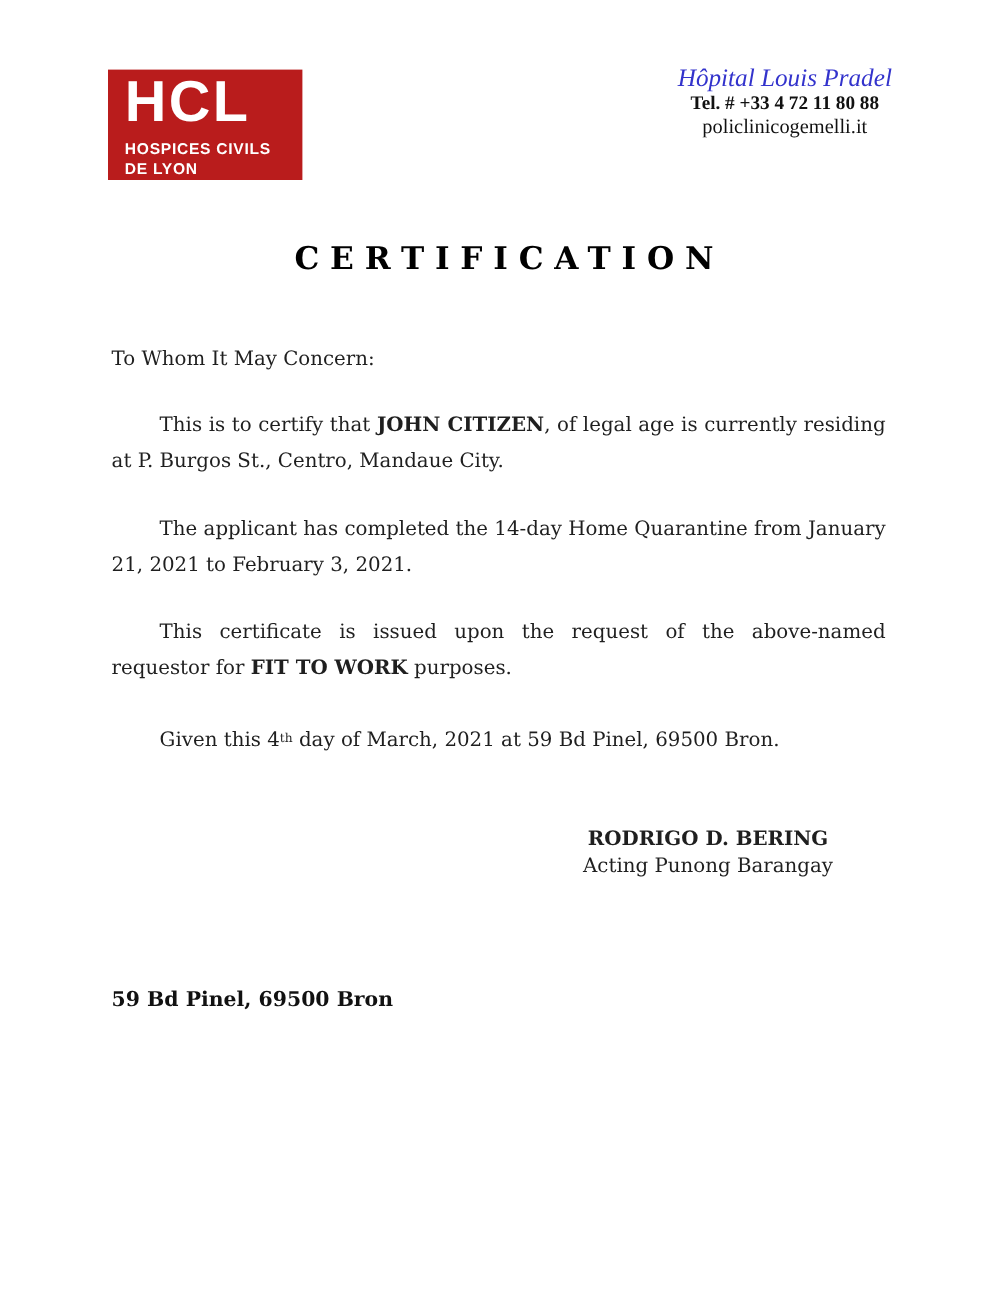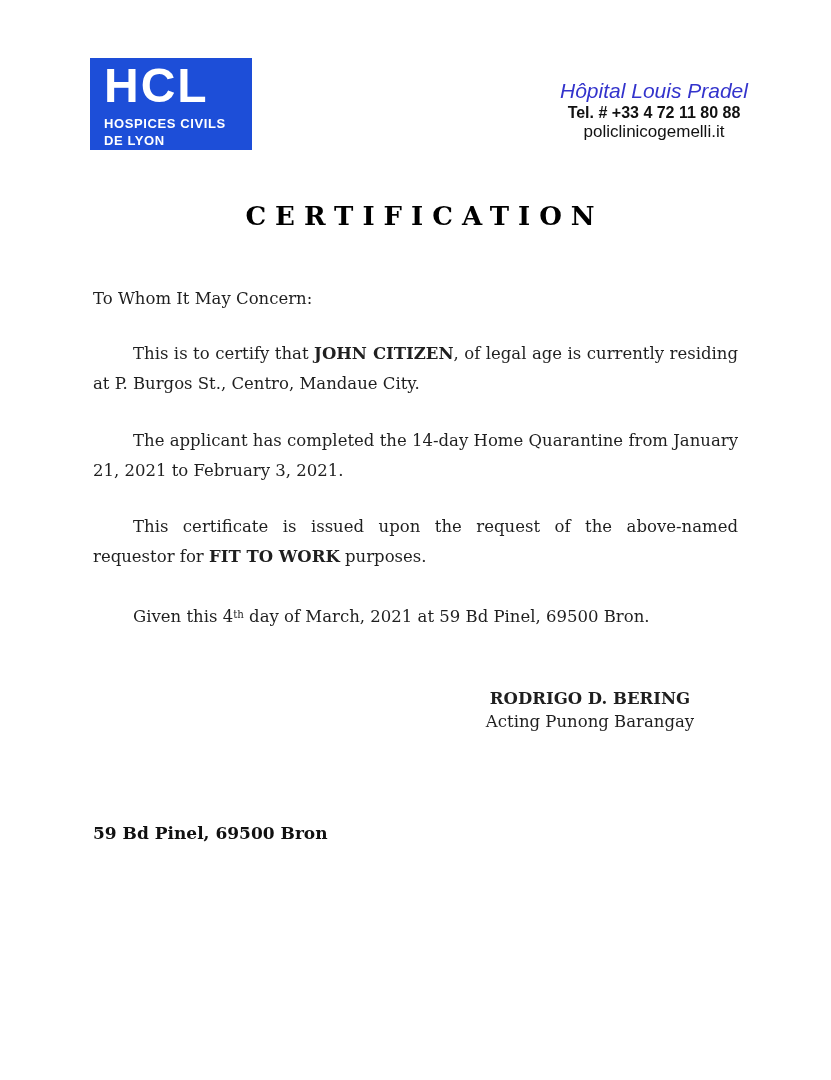--- a/index.html
+++ b/index.html
@@ -14,21 +14,21 @@
     overflow: hidden;
   }
 
   
   .logo {
     position: absolute;
     left: 90px;
     top: 58px;
     width: 162px;
     height: 92px;
-    background: #1d4ed8;
+    background: #b91c1c;
     color: #ffffff;
     font-family: "Liberation Sans", sans-serif;
     padding: 5px 0 0 14px;
   }
   .logo-acronym {
     font-size: 48px;
     font-weight: bold;
     line-height: 46px;
     letter-spacing: 2px;
   }
@@ -42,25 +42,25 @@
   .logo-line2 {
     margin-top: 3px;
     font-size: 13px;
     font-weight: bold;
     line-height: 14px;
     letter-spacing: 0.6px;
   }
 
   .contact {
     position: absolute;
-    top: 78px;
+    top: 52px;
     left: 534px;
     width: 240px;
     text-align: center;
-    font-family: Liberation Sans, sans-serif;
+    font-family: Liberation Serif, serif;
   }
   .hospital-name {
     font-style: italic;
     font-size: 21px;
     line-height: 26px;
     color: #3333cc;
   }
   .hospital-phone {
     font-weight: bold;
     font-size: 16px;

